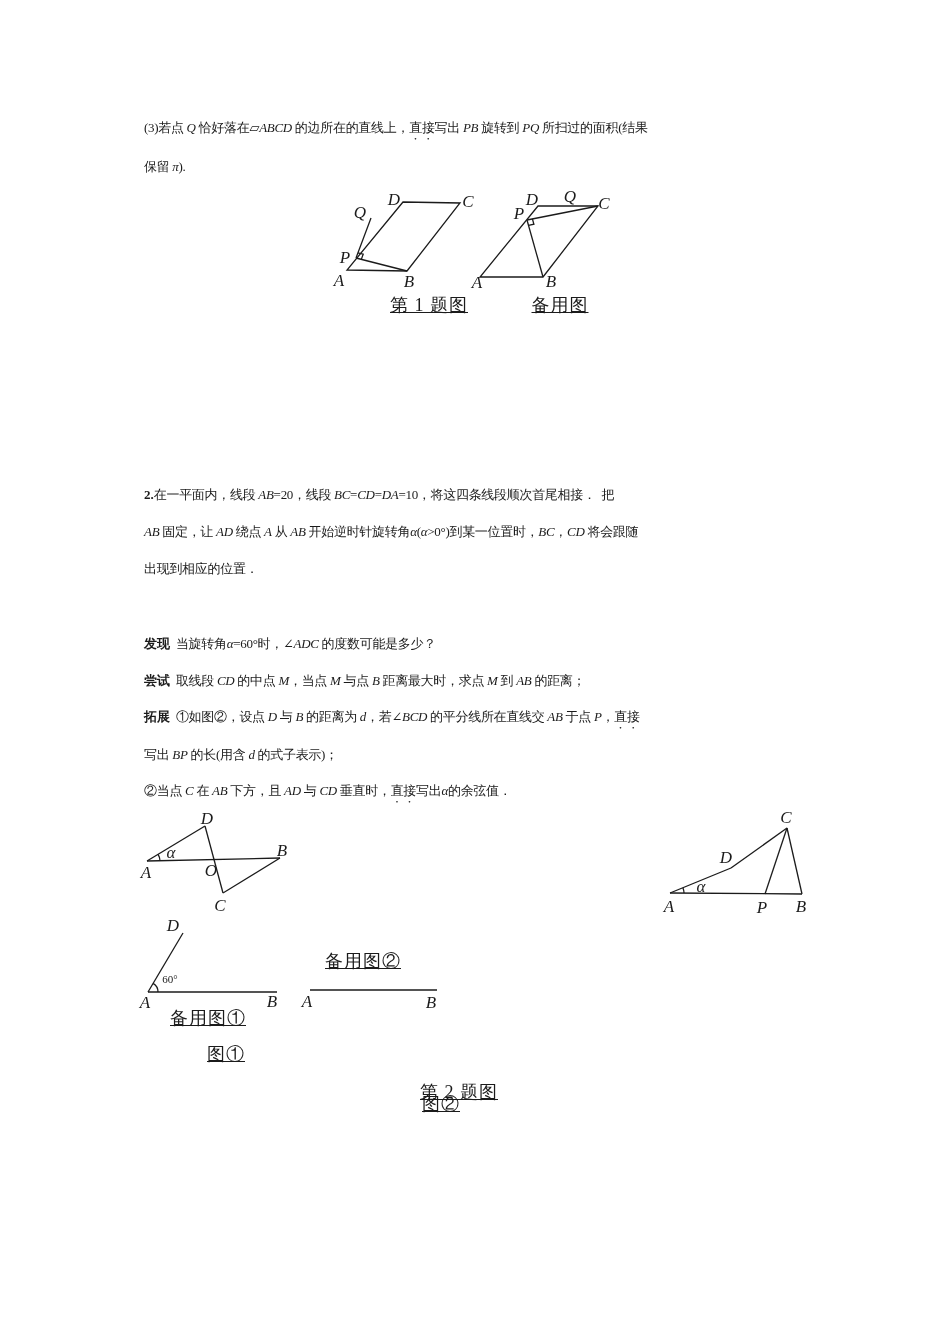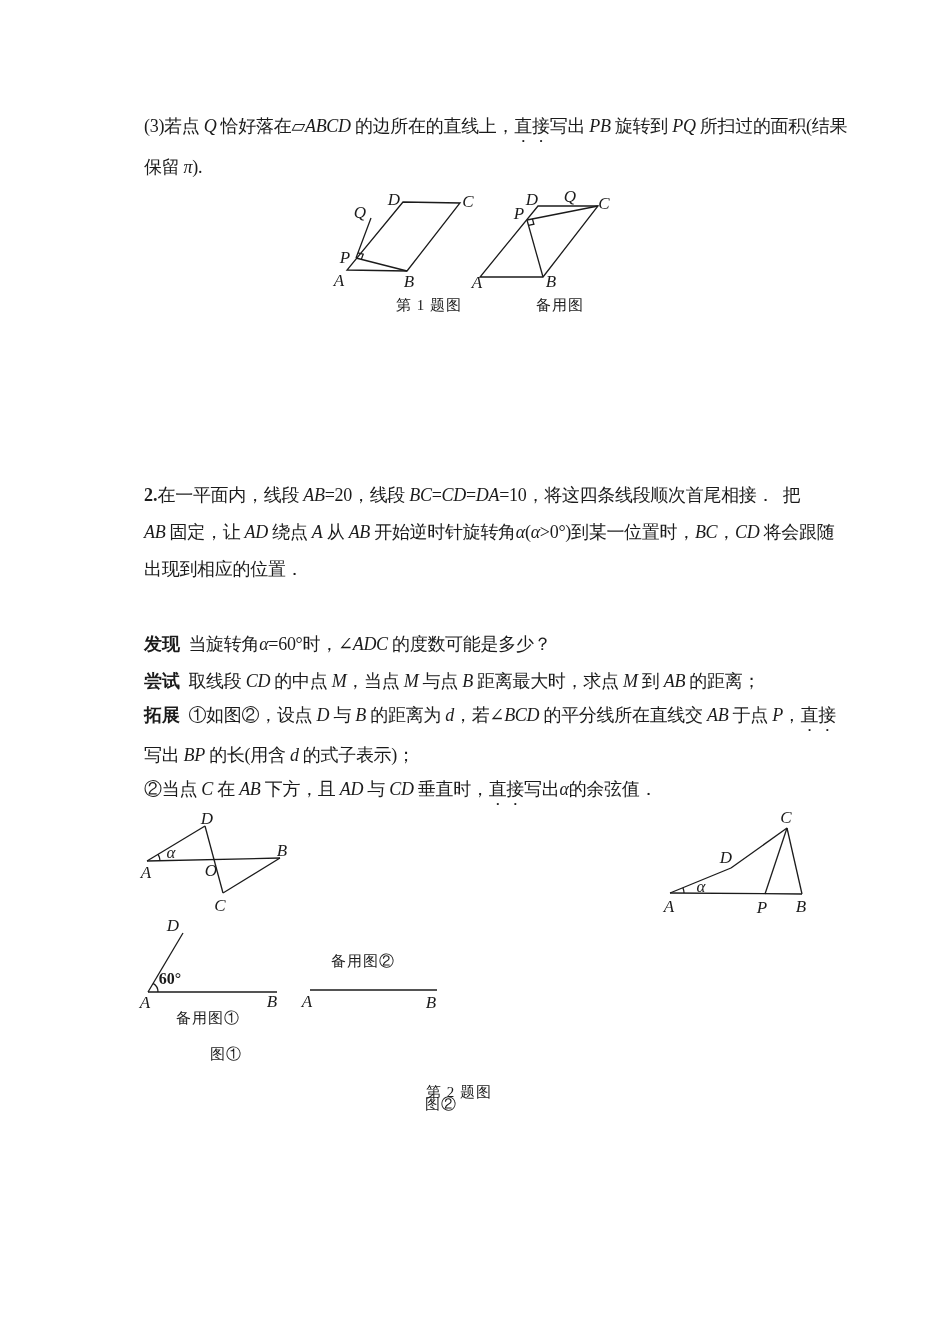--- a/index.html
+++ b/index.html
@@ -1,31 +1,31 @@
 <!DOCTYPE html>
 <html><head>
 <meta charset="utf-8">
 <style>
   html,body{margin:0;padding:0;background:#fff;}
   .page{position:relative;width:950px;height:1344px;background:#ffffff;overflow:hidden;
         font-family:"Liberation Serif","DejaVu Serif",serif;color:#1b1b1b;}
-  .tl{position:absolute;left:144px;transform:translateY(-50%);font-size:18px;line-height:26px;
+  .tl{position:absolute;left:144px;transform:translateY(-50%);font-size:13px;line-height:26px;
       white-space:pre;letter-spacing:-0.3px;}
   .s-i{font-style:italic;}
   .s-b{font-weight:bold;letter-spacing:0;}
   .s-em{-webkit-text-emphasis:filled dot;-webkit-text-emphasis-position:under right;
         text-emphasis:filled dot;text-emphasis-position:under right;}
   .fig{position:absolute;}
   .fig svg{position:absolute;left:0;top:0;overflow:visible;}
   .fig path, .fig line{stroke:#1b1b1b;stroke-width:1.3;fill:none;}
   .lbl{position:absolute;transform:translate(-50%,-50%);font-size:17px;font-style:italic;
        white-space:nowrap;line-height:1;}
-  .lbl.u{font-style:normal;font-size:16px;font-weight:bold;}
-  .cap{position:absolute;transform:translate(-50%,-50%);font-size:15px;white-space:pre;
-       letter-spacing:1px;line-height:1;}
+  .lbl.u{font-style:normal;font-size:11px;}
+  .cap{position:absolute;transform:translate(-50%,-50%);font-size:18px;white-space:pre;
+       letter-spacing:1px;line-height:1;text-decoration:underline;}
 </style>
 </head>
 <body>
 
 <div class="page">
 
   <div class="tl" style="top:129px"><span>(3)若点 </span><span class="s-i">Q</span><span> 恰好落在</span><span>▱</span><span class="s-i">ABCD</span><span> 的边所在的直线上，</span><span class="s-em">直接</span><span>写出 </span><span class="s-i">PB</span><span> 旋转到 </span><span class="s-i">PQ</span><span> 所扫过的面积(结果</span></div>
   <div class="tl" style="top:167px"><span>保留 </span><span class="s-i">π</span><span>).</span></div>
 
   <div class="fig" style="left:330px;top:190px;width:150px;height:110px">

